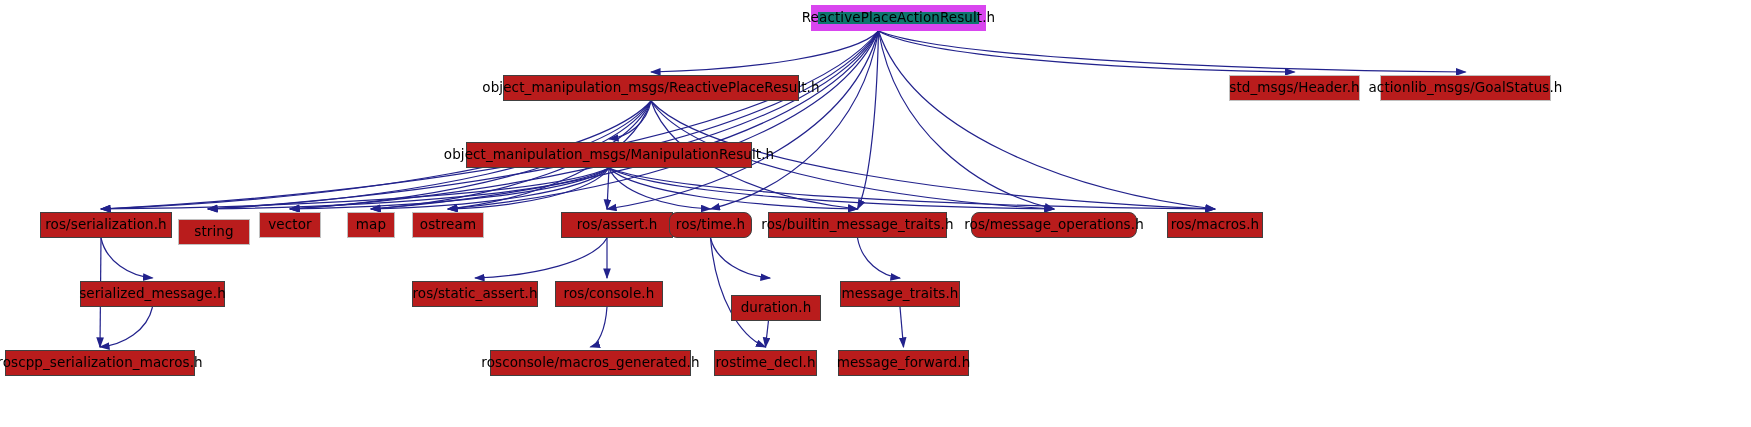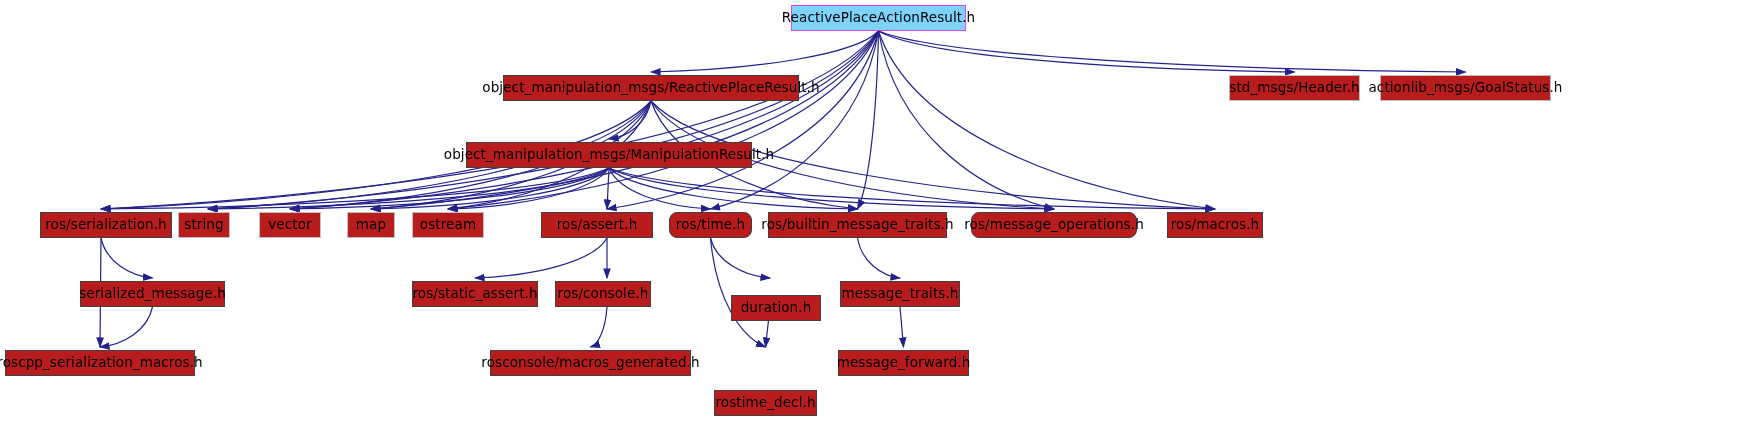--- a/index.html
+++ b/index.html
@@ -29,22 +29,23 @@
     border:1px solid #c0c0c0;
     color:#000000;
     font-size:13.5px;
     line-height:1;
     white-space:nowrap;
     letter-spacing:0.1px;
     z-index:5;
   }
   .node.strong{ border:1px solid #404040; }
   .node.root{
-    background:#7dd3fc;
-    border:1px solid #d946ef;
+    background:#0f766e;
+    border:7px solid #d946ef;
+    margin-left:20px;
   }
   .node span{ padding:0 7px; }
 </style>
 </head>
 <body>
 
 <div id="canvas">
 
   <svg class="edges" viewBox="0 0 1751 427">
     <defs>
@@ -111,69 +112,69 @@
       </div>
       <div class="node" style="left: 1380px; top: 75px; width: 171px;">
         <span>actionlib_msgs/GoalStatus.h</span>
       </div>
       <div class="node strong" style="left: 466px; top: 142px; width: 286px;">
         <span>object_manipulation_msgs/ManipulationResult.h</span>
       </div>
       <div class="node strong" style="left: 40px; top: 212px; width: 132px;">
         <span>ros/serialization.h</span>
       </div>
-      <div class="node" style="left: 178px; top: 212px; width: 52px;">
+      <div class="node" style="left: 178px; top: 219px; width: 72px;">
         <span>string</span>
       </div>
       <div class="node" style="left: 259px; top: 212px; width: 62px;">
         <span>vector</span>
       </div>
       <div class="node" style="left: 347px; top: 212px; width: 48px;">
         <span>map</span>
       </div>
       <div class="node" style="left: 412px; top: 212px; width: 72px;">
         <span>ostream</span>
       </div>
-      <div class="node strong" style="left: 541px; top: 212px; width: 112px;">
+      <div class="node strong" style="left: 561px; top: 212px; width: 112px;">
         <span>ros/assert.h</span>
       </div>
       <div class="node strong" style="left: 669px; top: 212px; width: 83px; border-radius: 8px;">
         <span>ros/time.h</span>
       </div>
       <div class="node strong" style="left: 768px; top: 212px; width: 179px;">
         <span>ros/builtin_message_traits.h</span>
       </div>
       <div class="node strong" style="left: 971px; top: 212px; width: 166px; border-radius: 8px;">
         <span>ros/message_operations.h</span>
       </div>
       <div class="node strong" style="left: 1167px; top: 212px; width: 96px;">
         <span>ros/macros.h</span>
       </div>
       <div class="node strong" style="left: 80px; top: 281px; width: 145px;">
         <span>serialized_message.h</span>
       </div>
       <div class="node strong" style="left: 412px; top: 281px; width: 126px;">
         <span>ros/static_assert.h</span>
       </div>
-      <div class="node strong" style="left: 555px; top: 281px; width: 96px; text-align: right;">
+      <div class="node strong" style="left: 555px; top: 281px; width: 108px; text-align: right;">
         <span>ros/console.h</span>
       </div>
       <div class="node strong" style="left: 731px; top: 295px; width: 90px;">
         <span>duration.h</span>
       </div>
       <div class="node strong" style="left: 840px; top: 281px; width: 120px;">
         <span>message_traits.h</span>
       </div>
       <div class="node strong" style="left: 5px; top: 350px; width: 190px;">
         <span>roscpp_serialization_macros.h</span>
       </div>
       <div class="node strong" style="left: 490px; top: 350px; width: 201px;">
         <span>rosconsole/macros_generated.h</span>
       </div>
-      <div class="node strong" style="left: 714px; top: 350px; width: 103px; margin-top: 40px;">
+      <div class="node strong" style="left: 714px; top: 350px; width: 103px;">
         <span>rostime_decl.h</span>
       </div>
       <div class="node strong" style="left: 838px; top: 350px; width: 131px;">
         <span>message_forward.h</span>
       </div>
     </div>
 
 </div>
 
 </body></html>

